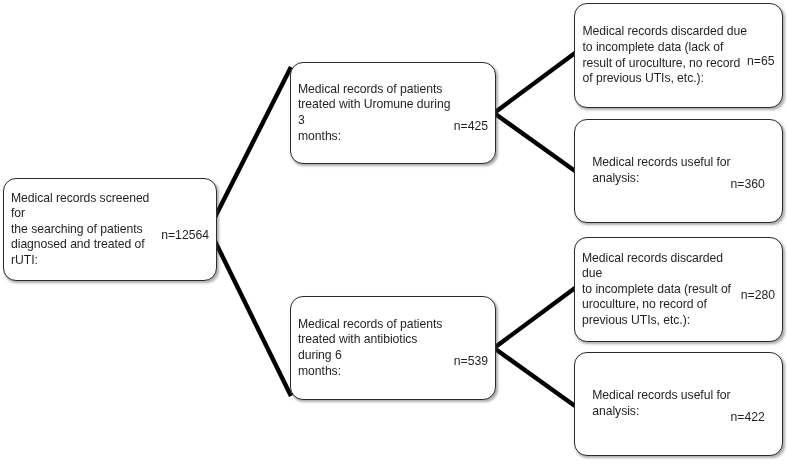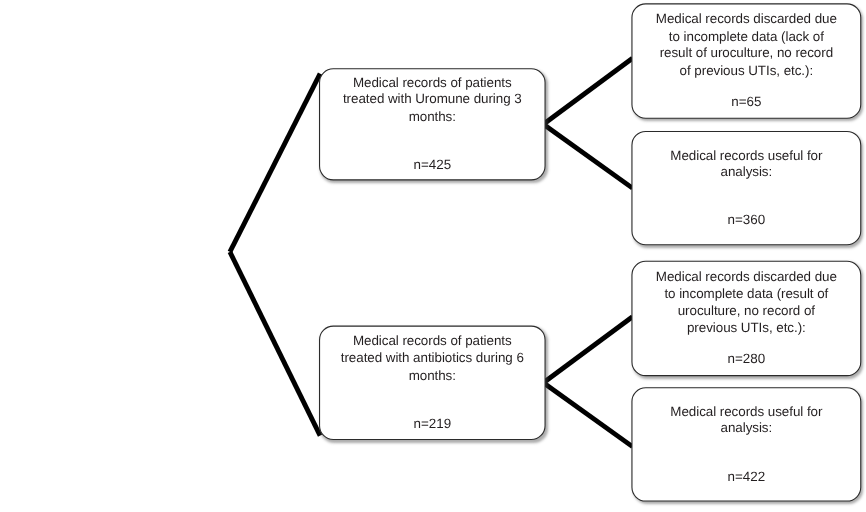--- a/index.html
+++ b/index.html
@@ -27,24 +27,24 @@
     pointer-events: none;
   }
   .node {
     position: absolute;
     box-sizing: border-box;
     background: #ffffff;
     border: 1.4px solid #2b2b2b;
     border-radius: 13px;
     box-shadow: 1.5px 2px 2.5px rgba(70,70,70,0.45);
     display: flex;
-    flex-direction: column;
+    flex-direction: row;
     align-items: center;
     justify-content: center;
-    text-align: center;
+    text-align: left;
     padding: 4px 7px;
     z-index: 2;
   }
   .node-text {
     font-size: 12.2px;
     line-height: 15.6px;
     color: #231f20;
     white-space: pre-line;
     letter-spacing: -0.05px;
   }
@@ -78,33 +78,39 @@
     <g stroke="#000000" stroke-width="4.4" stroke-linecap="butt" fill="none">
       <line x1="209" y1="229" x2="291" y2="67"></line>
       <line x1="209" y1="229" x2="291" y2="396"></line>
       <line x1="494" y1="113" x2="575" y2="53"></line>
       <line x1="494" y1="113" x2="575" y2="171"></line>
       <line x1="494" y1="348" x2="575" y2="288"></line>
       <line x1="494" y1="348" x2="575" y2="406"></line>
     </g>
   </svg>
 
+  <div class="node" id="node-screened">
+    <div class="node-text">Medical records screened for
+the  searching of patients
+diagnosed and treated of rUTI:</div>
+    <div class="node-count">n=12564</div>
+  </div>
 
   <div class="node" id="node-uromune">
     <div class="node-text">Medical records of patients
 treated with Uromune during 3
 months:</div>
     <div class="node-count">n=425</div>
   </div>
 
   <div class="node" id="node-antibiotic">
     <div class="node-text">Medical records of patients
 treated with antibiotics during 6
 months:</div>
-    <div class="node-count">n=219</div>
+    <div class="node-count">n=539</div>
   </div>
 
   <div class="node" id="node-discard-a">
     <div class="node-text">Medical records discarded due
 to incomplete data (lack of
 result of uroculture,  no record
 of previous UTIs, etc.):</div>
     <div class="node-count">n=65</div>
   </div>
 

